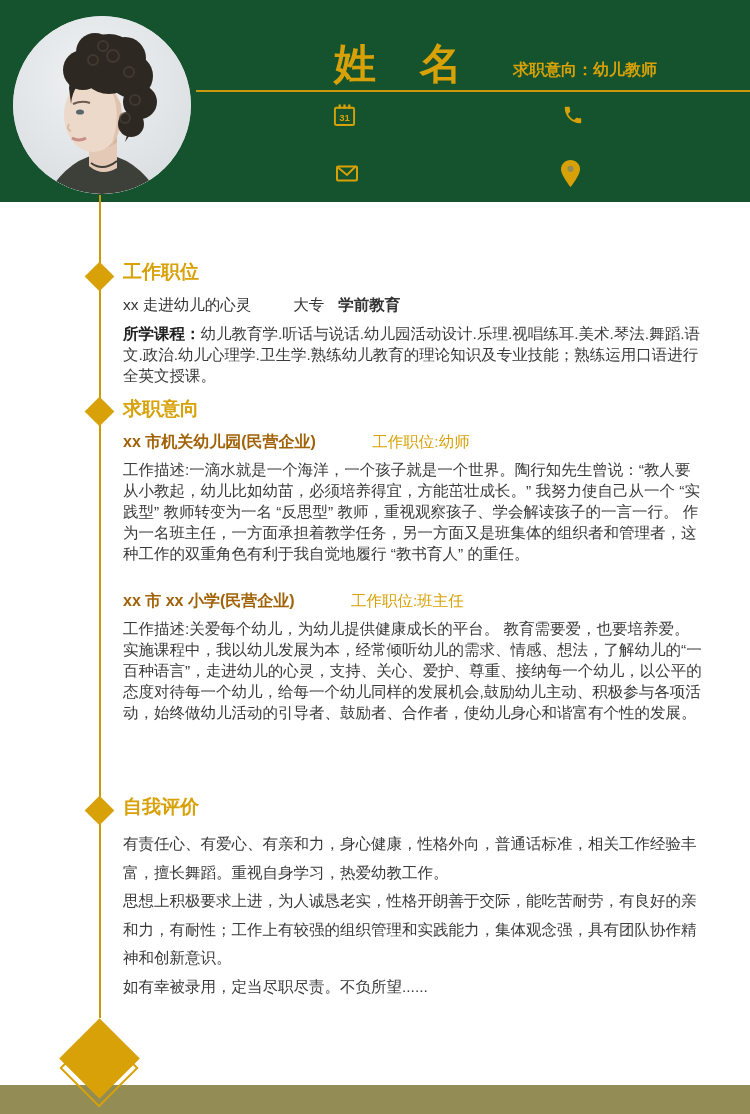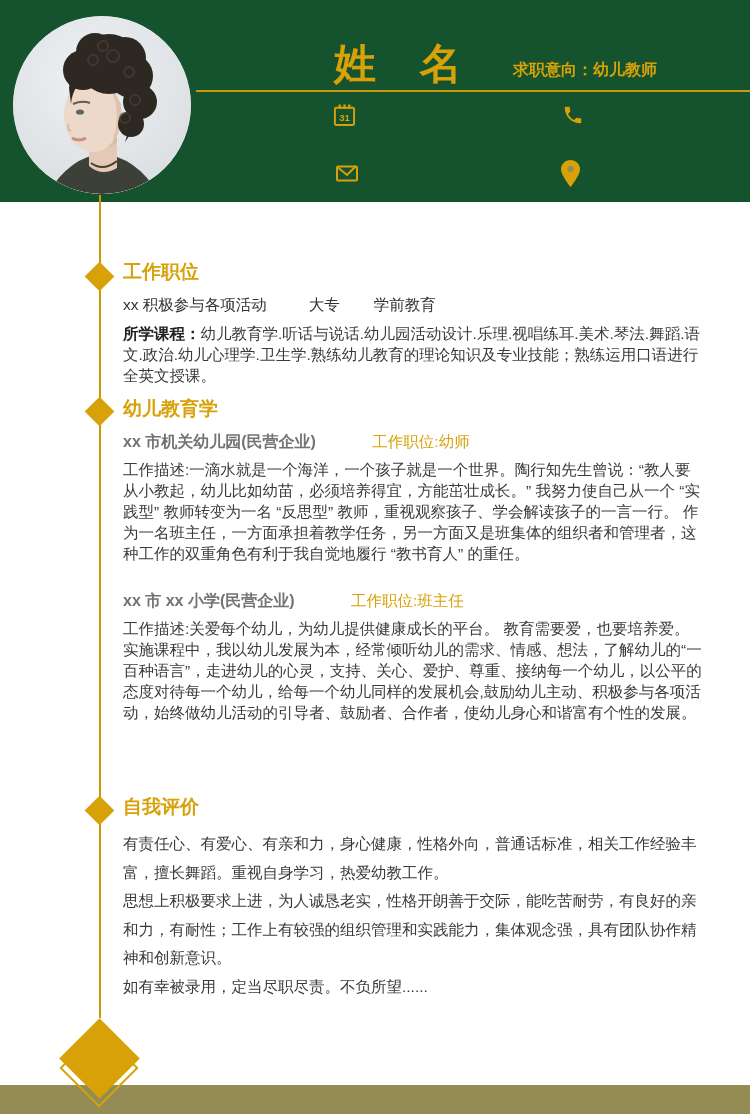--- a/index.html
+++ b/index.html
@@ -40,27 +40,27 @@
   .b1 { top:266px; } .b2 { top:401px; } .b3 { top:800px; }
 
   .sec { position:absolute; left:123px; width:579px; }
   .sec-edu  { top:259px; }
   .sec-work { top:396px; }
   .sec-self { top:794px; }
   .sec-title { margin:0 0 10px 0; font-size:19px; font-weight:bold; color:#D7A107; }
 
   .edu-line { display:flex; font-size:15.5px; color:#333; margin:0 0 7px 0; }
   .edu-degree { margin-left:42px; }
-  .edu-major  { margin-left:34px; }
+  .edu-major  { margin-left:14px;font-weight:bold; }
   .body-text { margin:0; font-size:15.5px; line-height:21px; color:#3a3a3a; }
   .bold-label { font-weight:bold; color:#222; }
 
   .job-head { margin:2px 0 6px 0; font-size:16px; white-space:nowrap; }
   .job-head.second { margin-top:27px; }
-  .job-company { font-weight:bold; color:#737373; }
+  .job-company { font-weight:bold; color:#a16207; }
   .job-position { font-weight:normal; color:#D7A107; font-size:15.5px; margin-left:52px;margin-top:18px; }
   .self-p { margin:0; font-size:15.5px; line-height:28.5px; color:#3a3a3a; }
 
   .footer { position:absolute; left:0; top:1085px; width:750px; height:29px; background:#938D55; }
   .diamond-outline {
     position:absolute; left:71px; top:1040px; width:56px; height:56px;
     border:2px solid #D7A107; transform:rotate(45deg); background:transparent;
   }
   .diamond-fill {
     position:absolute; left:71px; top:1030px; width:57px; height:57px;
@@ -147,29 +147,29 @@
 </div>
 
 <div class="timeline"></div>
 <div class="bullet b1"></div>
 <div class="bullet b2"></div>
 <div class="bullet b3"></div>
 
 <section class="sec sec-edu">
   <h2 class="sec-title">工作职位</h2>
   <div class="edu-line">
-    <span>xx 积极参与各项活动</span>
+    <span>xx 走进幼儿的心灵</span>
     <span class="edu-degree">大专</span>
     <span class="edu-major">学前教育</span>
   </div>
   <p class="body-text"><span class="bold-label">所学课程：</span><span>幼儿教育学.听话与说话.幼儿园活动设计.乐理.视唱练耳.美术.琴法.舞蹈.语文.政治.幼儿心理学.卫生学.熟练幼儿教育的理论知识及专业技能；熟练运用口语进行全英文授课。</span></p>
 </section>
 
 <section class="sec sec-work">
-  <h2 class="sec-title">幼儿教育学</h2>
+  <h2 class="sec-title">求职意向</h2>
 
   <div class="job-head">
     <span class="job-company">xx 市机关幼儿园(民营企业)</span>
     <span class="job-position">工作职位:幼师</span>
   </div>
   <p class="body-text">工作描述:一滴水就是一个海洋，一个孩子就是一个世界。陶行知先生曾说：“教人要从小教起，幼儿比如幼苗，必须培养得宜，方能茁壮成长。” 我努力使自己从一个 “实践型” 教师转变为一名 “反思型” 教师，重视观察孩子、学会解读孩子的一言一行。 作为一名班主任，一方面承担着教学任务，另一方面又是班集体的组织者和管理者，这种工作的双重角色有利于我自觉地履行 “教书育人” 的重任。</p>
 
   <div class="job-head second">
     <span class="job-company">xx 市 xx 小学(民营企业)</span>
     <span class="job-position">工作职位:班主任</span>

